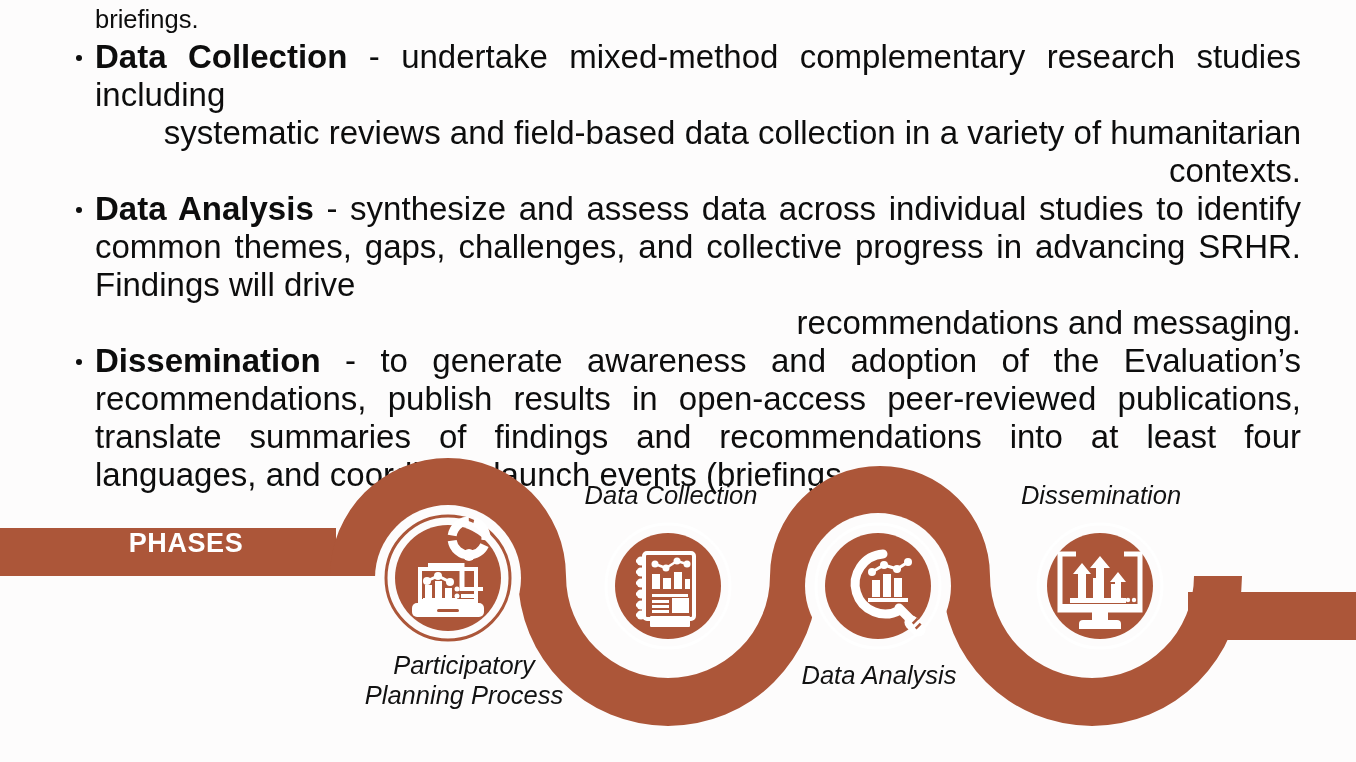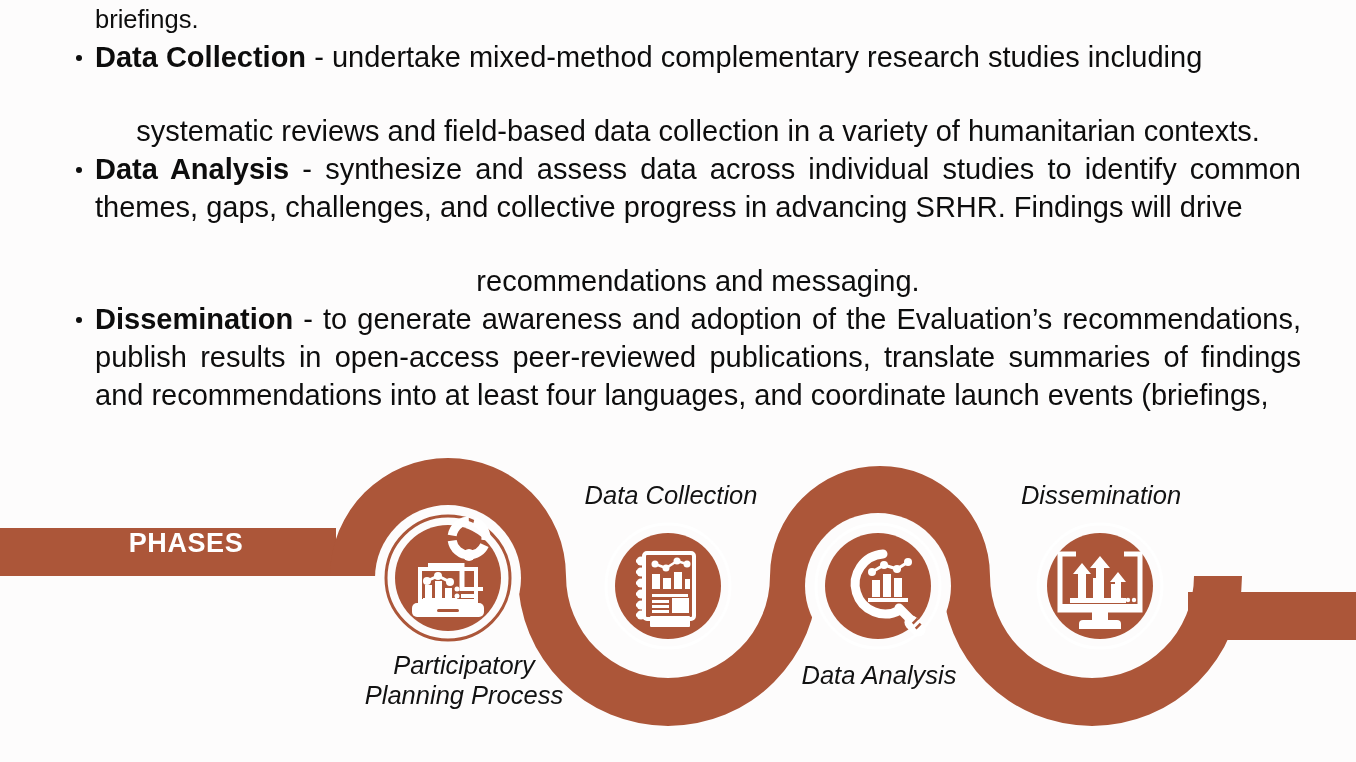--- a/index.html
+++ b/index.html
@@ -38,38 +38,38 @@
 
   ul.bullets {
     list-style: none;
     margin: 0;
     padding: 0;
   }
   ul.bullets > li {
     position: relative;
     margin: 0;
     padding: 0 55px 0 95px;
-    font-size: 29px;
+    font-size: 33px;
     line-height: 38px;
     color: #0d0d0d;
     text-align: justify;
     text-justify: inter-word;
   }
   ul.bullets > li::before {
     content: "";
     position: absolute;
     left: 76px;
     top: 17px;
     width: 6px;
     height: 6px;
     border-radius: 50%;
     background: #0d0d0d;
   }
   .b-term { font-weight: bold; }
-  .li-tail { display: block; text-align: center; margin-top: 36px; }
+  .li-tail { display: block; text-align: right; }
 
   
   .diagram {
     position: absolute;
     left: 0;
     top: 432px;
     width: 1356px;
     height: 330px;
   }
   .diagram svg { display: block; }

